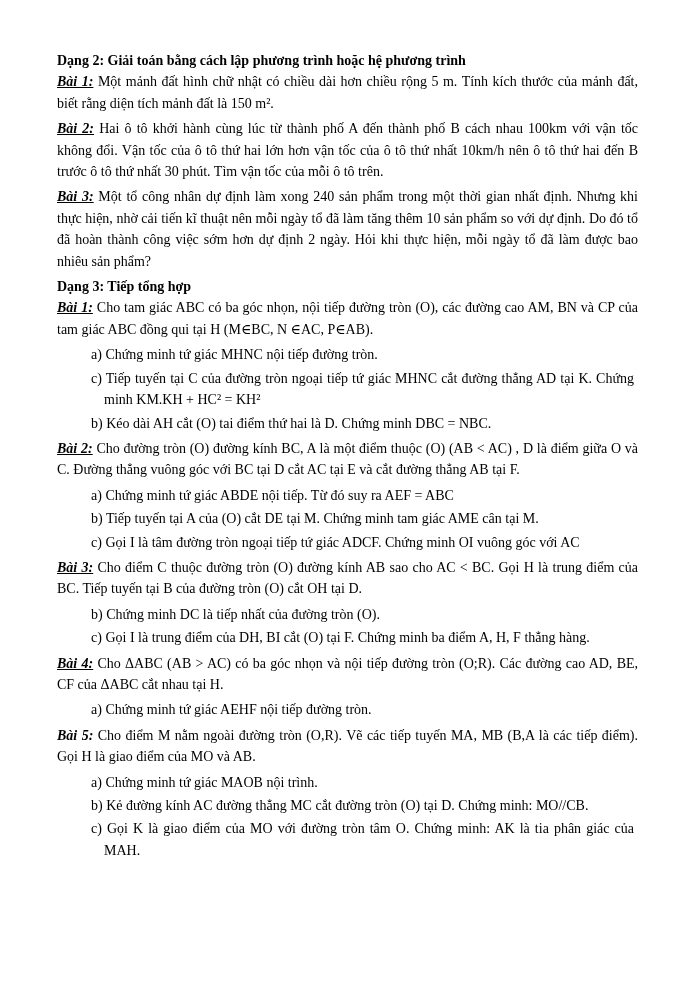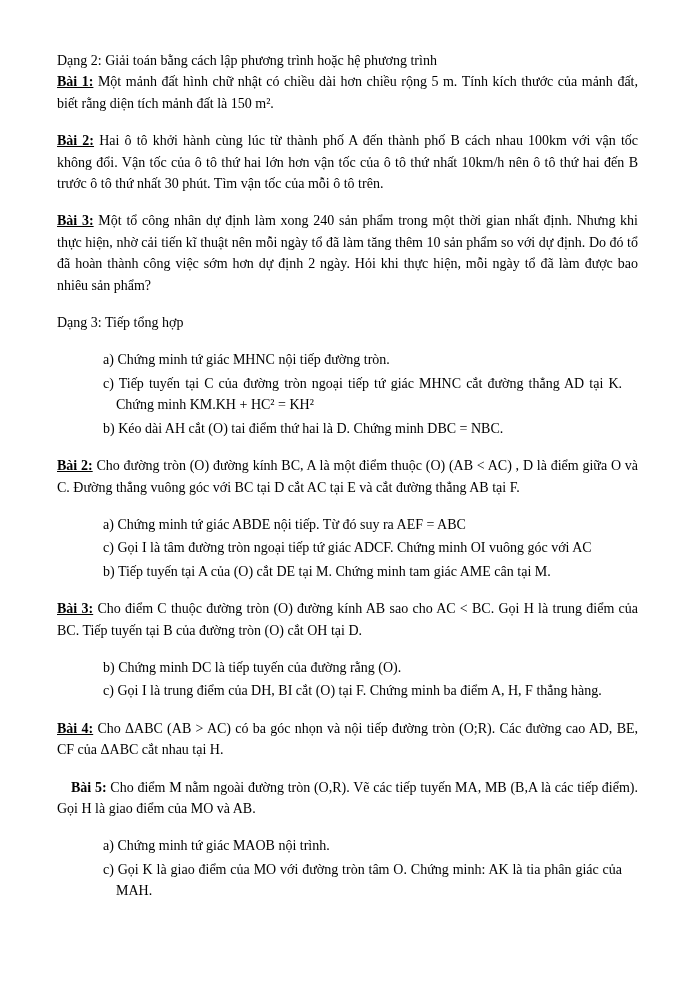--- a/index.html
+++ b/index.html
@@ -13,38 +13,38 @@
     box-sizing: border-box;
     padding: 50px 56px 20px 57px;
     background: #ffffff;
     font-family: "Liberation Serif", "DejaVu Serif", serif;
     font-size: 14px;
     line-height: 21.4px;
     color: #000000;
     overflow: hidden;
   }
   .section-heading {
-    font-weight: normal;
+    font-weight: bold;
     text-align: left;
     margin: 0;
   }
   .prob {
     margin: 0;
     text-align: justify;
   }
   .problem-label {
     font-weight: bold;
     text-decoration: underline;
+    font-style: italic;
   }
   .problem-label.no-underline {
     text-decoration: none;
-    margin-left: 14px;
   }
   .items {
-    margin: 16px;
+    margin: 4px;
   }
   .item {
     margin: 2px 0;
     padding-left: 43px;
     text-indent: -13px;
     text-align: justify;
   }
 </style>
 </head>
 <body>
@@ -67,62 +67,65 @@
     <p class="prob"><span class="problem-label">Bài 3:</span> <span>Một tổ công nhân dự định làm xong 240 sản phẩm trong một thời gian nhất định. Nhưng khi thực hiện, nhờ cải tiến kĩ thuật nên mỗi ngày tổ đã làm tăng thêm 10 sản phẩm so với dự định. Do đó tổ đã hoàn thành công việc sớm hơn dự định 2 ngày. Hỏi khi thực hiện, mỗi ngày tổ đã làm được bao nhiêu sản phẩm?</span></p>
     <div class="items"></div>
   </div>
 </div>
   </div>
 
   <div>
     <p class="section-heading">Dạng 3: Tiếp tổng hợp</p>
     <div>
   <div>
+    <p class="prob"><span class="problem-label">Bài 1:</span> <span>Cho tam giác ABC có ba góc nhọn, nội tiếp đường tròn (O), các đường cao AM, BN và CP của tam giác ABC đồng qui tại H (M∈BC, N ∈AC, P∈AB).</span></p>
     <div class="items">
   <div class="item">a) Chứng minh tứ giác MHNC nội tiếp đường tròn.</div>
 
   <div class="item">c) Tiếp tuyến tại C của đường tròn ngoại tiếp tứ giác MHNC cắt đường thẳng AD tại K. Chứng minh KM.KH + HC² = KH²</div>
 
   <div class="item">b) Kéo dài AH cắt (O) tai điểm thứ hai là D. Chứng minh DBC = NBC.</div>
 </div>
   </div>
 
   <div>
     <p class="prob"><span class="problem-label">Bài 2:</span> <span>Cho đường tròn (O) đường kính BC, A là một điểm thuộc (O) (AB &lt; AC) , D là điểm giữa O và C. Đường thẳng vuông góc với BC tại D cắt AC tại E và cắt đường thẳng AB tại F.</span></p>
     <div class="items">
   <div class="item">a) Chứng minh tứ giác ABDE nội tiếp. Từ đó suy ra AEF = ABC</div>
 
+  <div class="item">b) Tiếp tuyến tại A của (O) cắt DE tại M. Chứng minh tam giác AME cân tại M.</div>
+
   <div class="item">c) Gọi I là tâm đường tròn ngoại tiếp tứ giác ADCF. Chứng minh OI vuông góc với AC</div>
-
-  <div class="item">b) Tiếp tuyến tại A của (O) cắt DE tại M. Chứng minh tam giác AME cân tại M.</div>
 </div>
   </div>
 
   <div>
     <p class="prob"><span class="problem-label">Bài 3:</span> <span>Cho điểm C thuộc đường tròn (O) đường kính AB sao cho AC &lt; BC. Gọi H là trung điểm của BC. Tiếp tuyến tại B của đường tròn (O) cắt OH tại D.</span></p>
     <div class="items">
 
-  <div class="item">b) Chứng minh DC là tiếp tuyến của đường rằng (O).</div>
+  <div class="item">b) Chứng minh DC là tiếp nhất của đường tròn (O).</div>
 
   <div class="item">c) Gọi I là trung điểm của DH, BI cắt (O) tại F. Chứng minh ba điểm A, H, F thẳng hàng.</div>
 </div>
   </div>
 
   <div>
     <p class="prob"><span class="problem-label">Bài 4:</span> <span>Cho ΔABC (AB &gt; AC) có ba góc nhọn và nội tiếp đường tròn (O;R). Các đường cao AD, BE, CF của ΔABC cắt nhau tại H.</span></p>
     <div class="items">
+  <div class="item">a) Chứng minh tứ giác AEHF nội tiếp đường tròn.</div>
 
 
 </div>
   </div>
 
   <div>
     <p class="prob"><span class="problem-label no-underline">Bài 5:</span> <span>Cho điểm M nằm ngoài đường tròn (O,R). Vẽ các tiếp tuyến MA, MB (B,A là các tiếp điểm). Gọi H là giao điểm của MO và AB.</span></p>
     <div class="items">
   <div class="item">a) Chứng minh tứ giác MAOB nội trình.</div>
 
+  <div class="item">b) Kẻ đường kính AC đường thẳng MC cắt đường tròn (O) tại D. Chứng minh: MO//CB.</div>
 
   <div class="item">c) Gọi K là giao điểm của MO với đường tròn tâm O. Chứng minh: AK là tia phân giác của MAH.</div>
 </div>
   </div>
 </div>
   </div>
 </div>
 
 </body></html>

